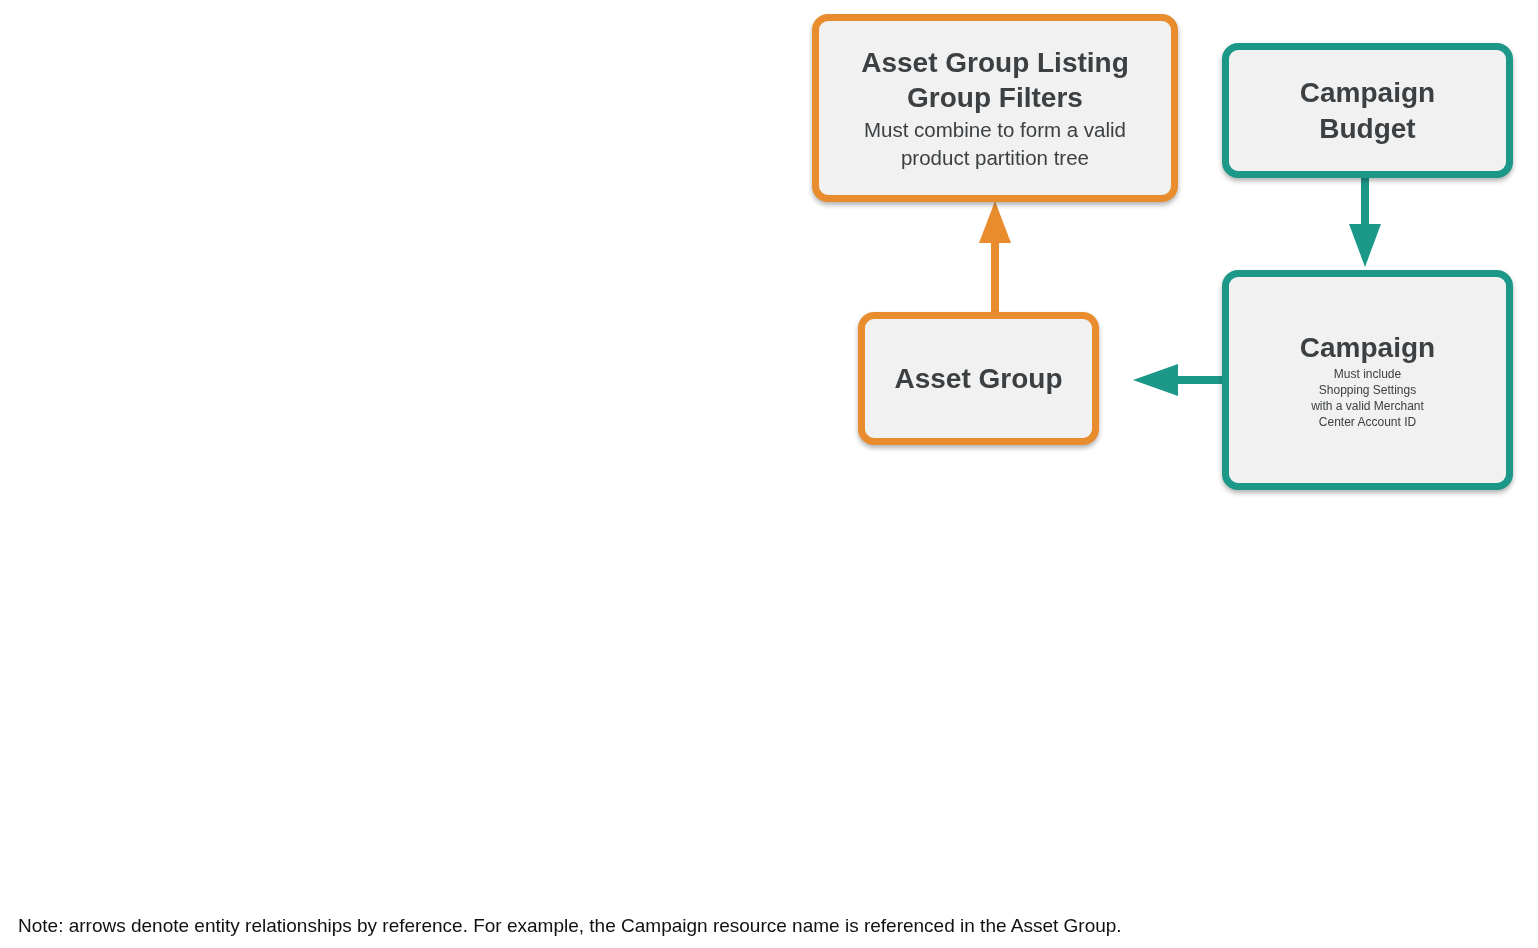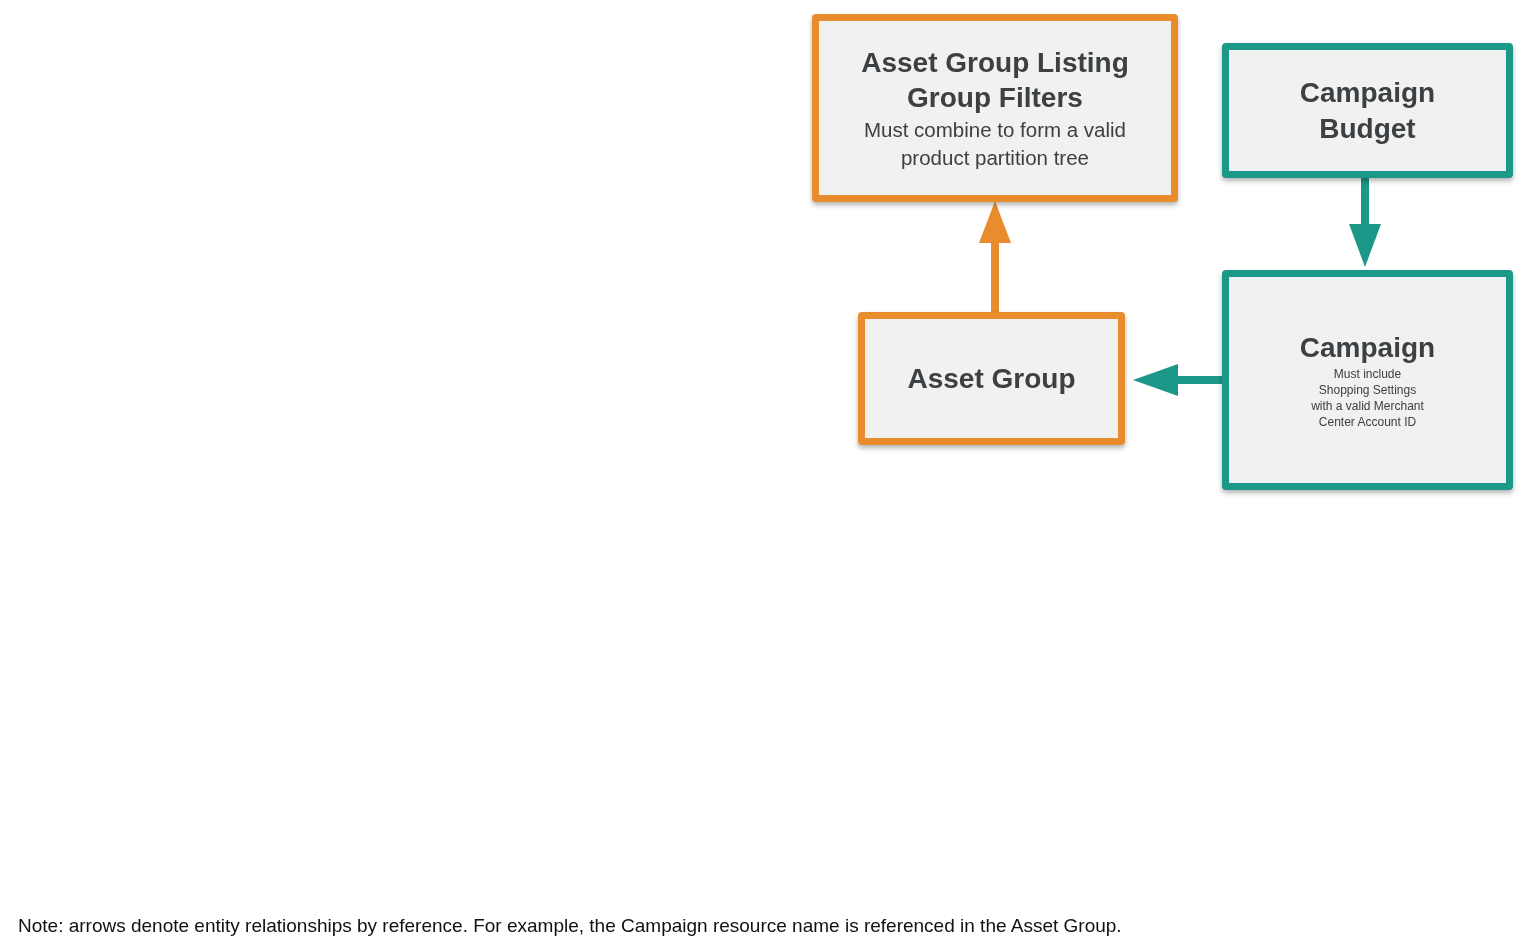--- a/index.html
+++ b/index.html
@@ -12,21 +12,21 @@
     position: relative;
     width: 1538px;
     height: 948px;
     background: #ffffff;
     overflow: hidden;
   }
   .node {
     position: absolute;
     box-sizing: border-box;
     background: #f1f1f1;
-    border-radius: 4px;
+    border-radius: 16px;
     border: 7px solid #888;
     box-shadow: 0 3px 5px rgba(0,0,0,0.30);
     display: flex;
     flex-direction: column;
     align-items: center;
     justify-content: center;
     text-align: center;
     gap: 0;
     padding: 6px 10px;
   }
@@ -100,20 +100,20 @@
   </div>
 
   <div class="node teal" style="left:1222px; top:270px; width:291px; height:220px;">
     <div class="title">Campaign</div>
     <div class="subtitle" style="font-size:12px;">Must include
 Shopping Settings
 with a valid Merchant
 Center Account ID</div>
   </div>
 
-  <div class="node orange" style="left:858px; top:312px; width:267px; height:133px;">
+  <div class="node orange" style="left:858px; top:312px; width:241px; height:133px;">
     <div class="title">Asset Group</div>
 
   </div>
 
   <div class="note">Note: arrows denote entity relationships by reference. For example, the Campaign resource name is referenced in the Asset Group.</div>
 
 </div>
 
 </body></html>

